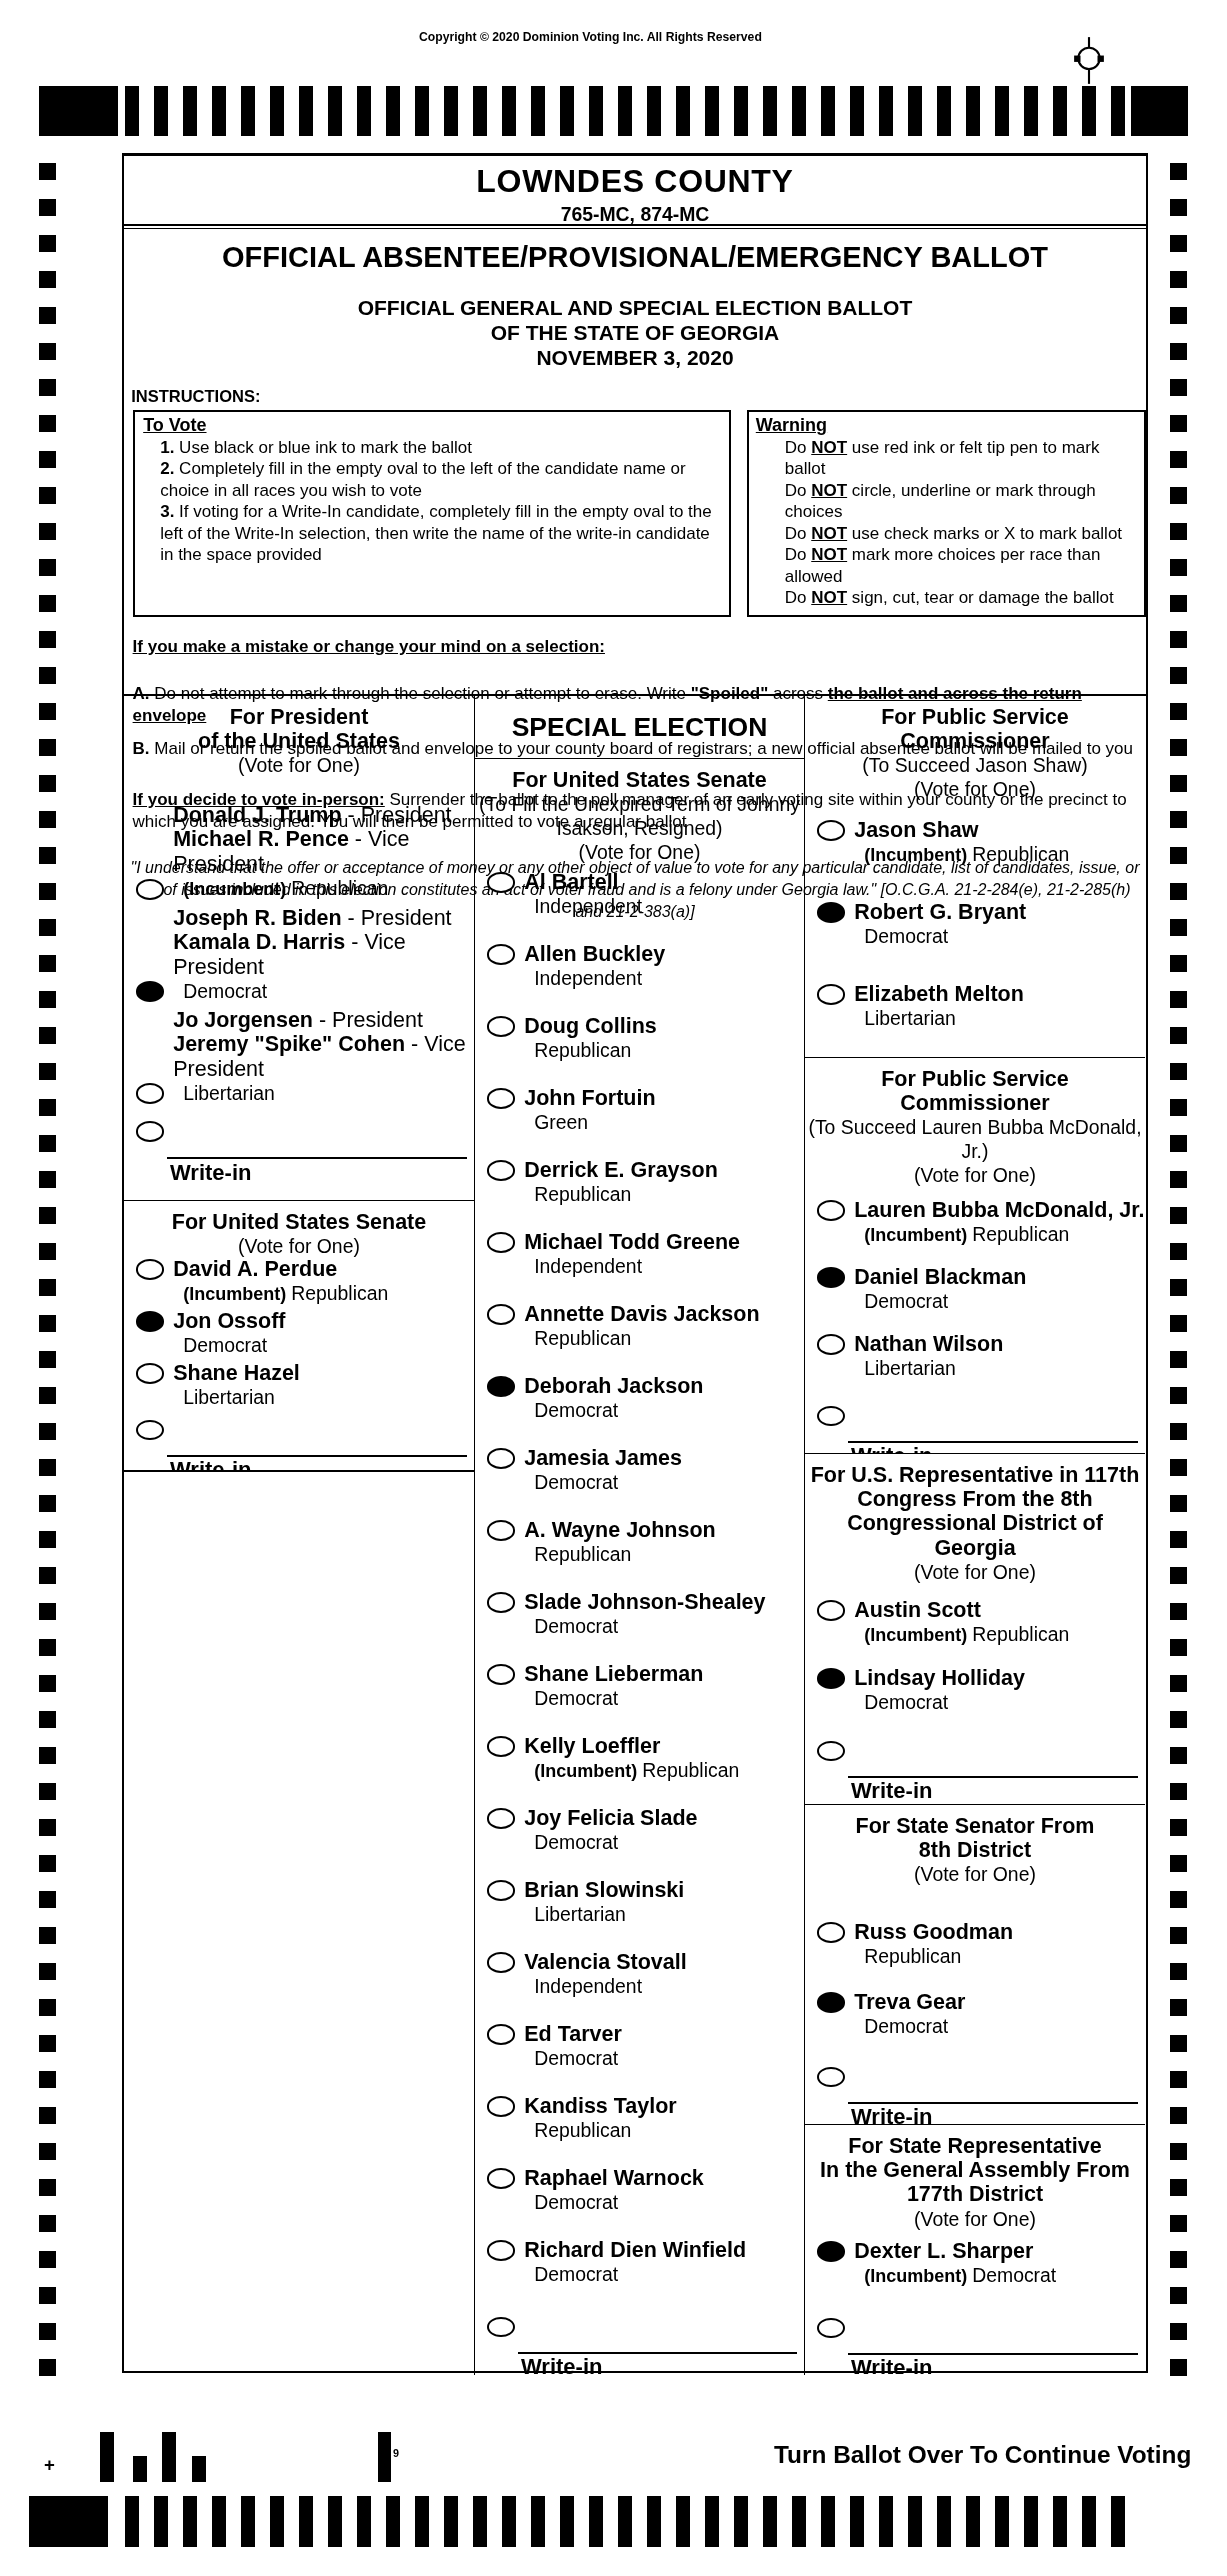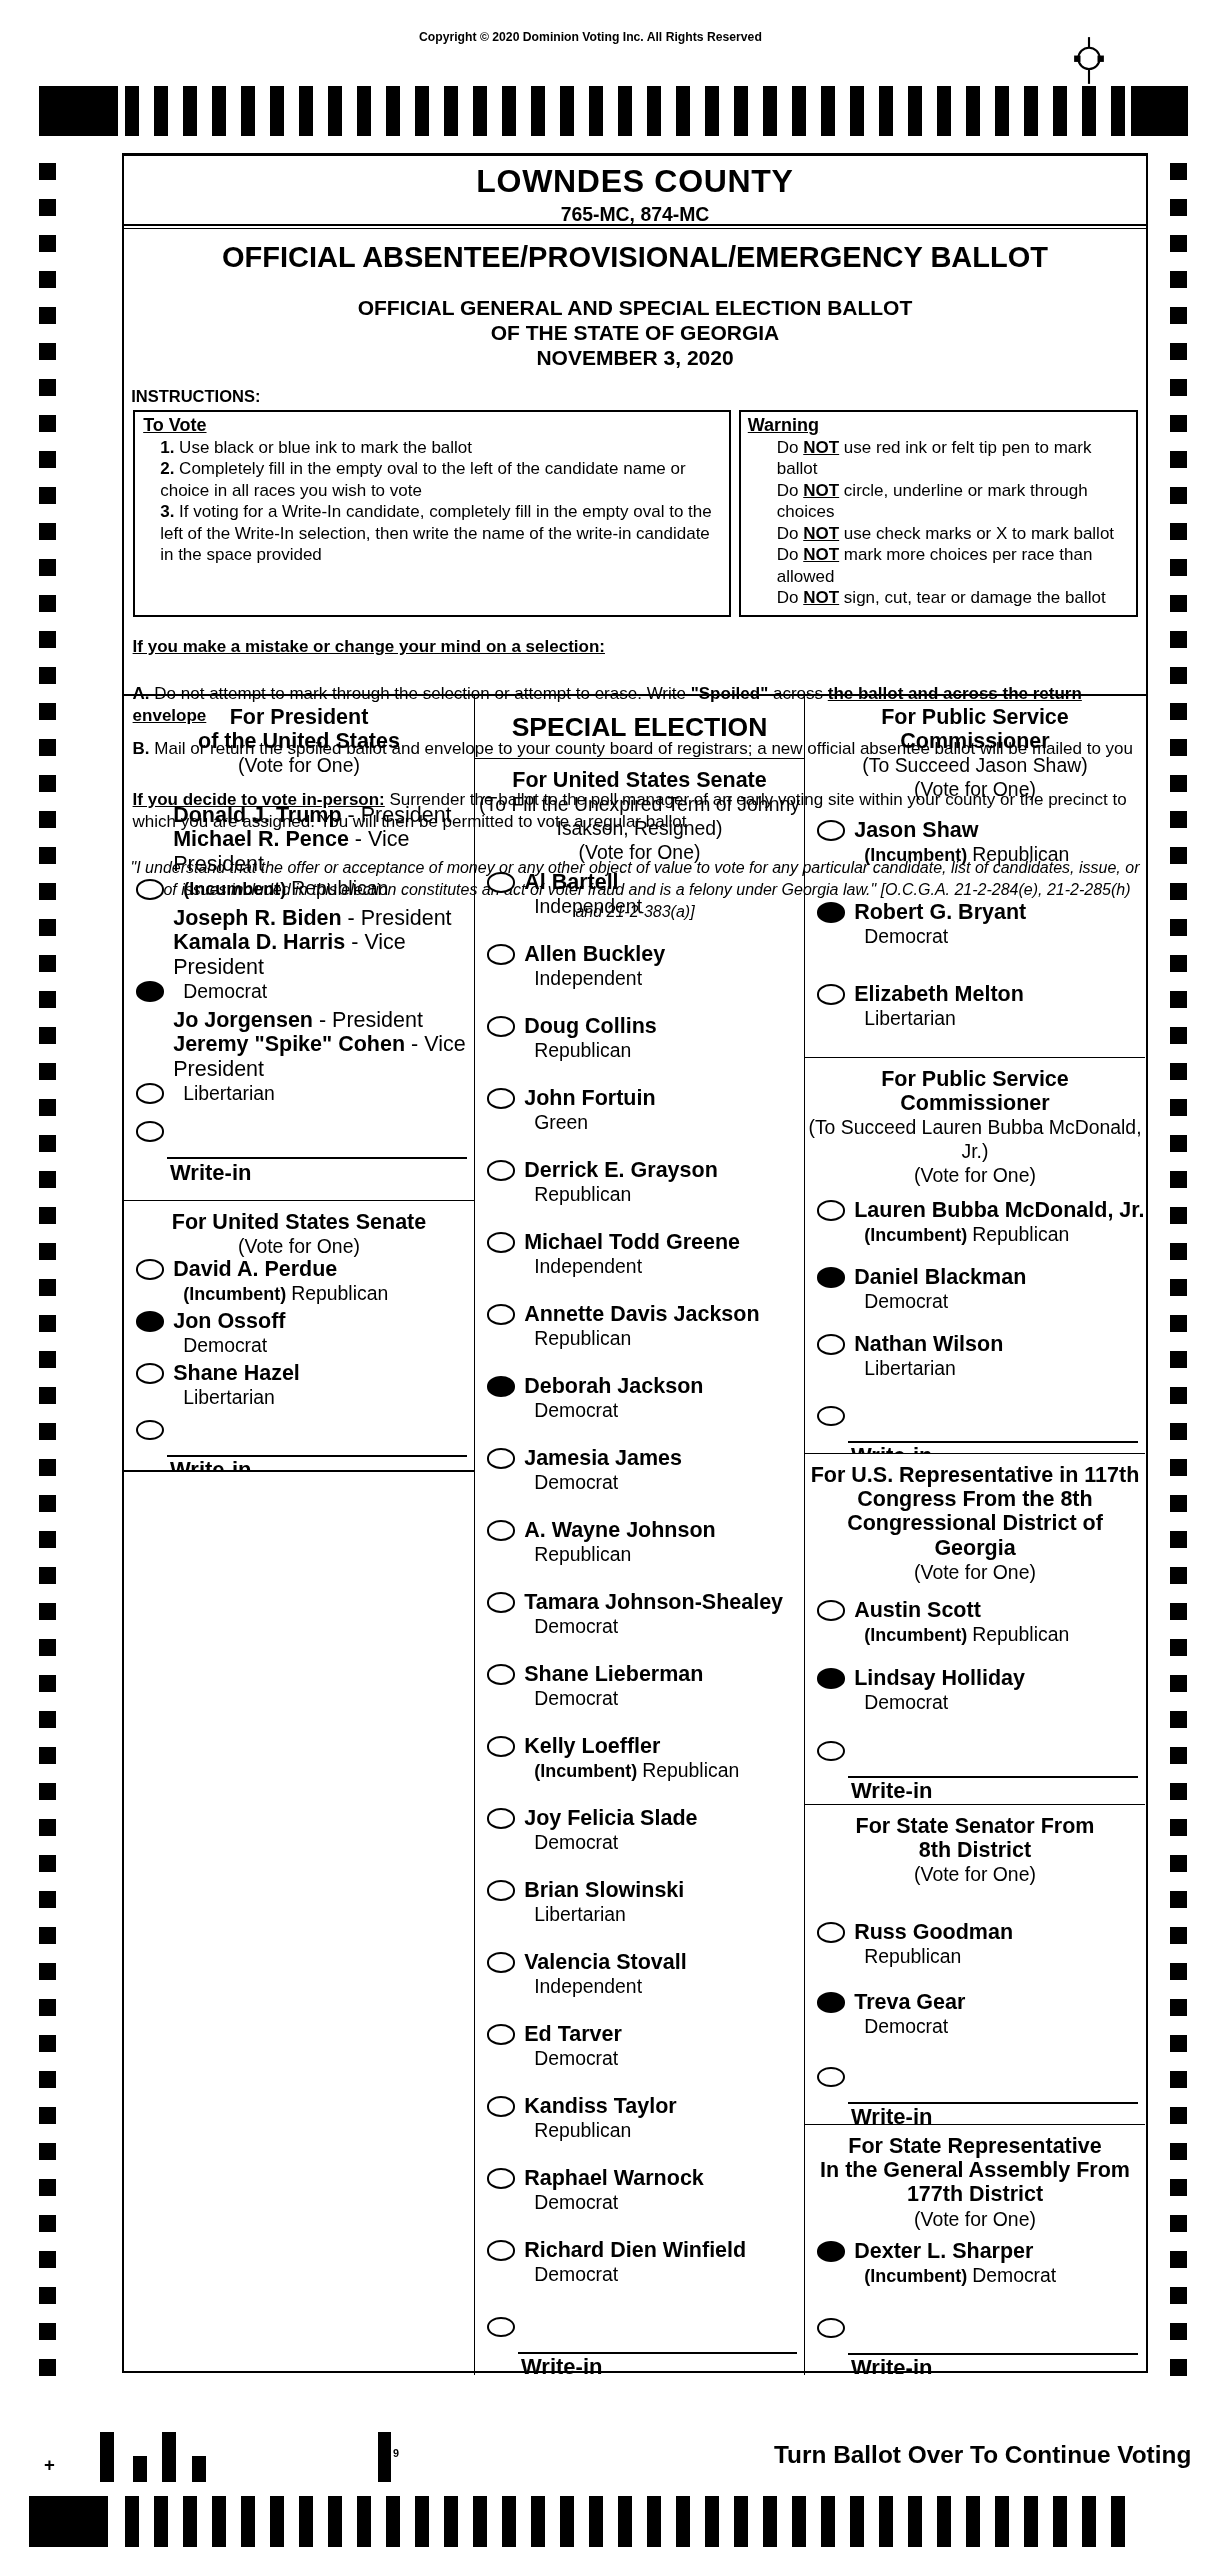--- a/index.html
+++ b/index.html
@@ -19,21 +19,21 @@
   .main-box{position:absolute;left:122px;top:153px;width:1026px;height:2220px;
             border:2.2px solid #000;border-top-width:3.6px;box-sizing:border-box;}
   .county-box{height:70px;border-bottom:2.2px solid #000;text-align:center;padding-top:7.2px;box-sizing:border-box;}
   .county{font-size:32px;font-weight:bold;letter-spacing:0.7px;}
   .precinct{font-size:19.4px;font-weight:bold;margin-top:2.9px;}
   .dline{height:0;border-top:1.4px solid #000;margin-top:2.2px;}
   .ballot-title{margin-top:11.5px;text-align:center;font-size:29px;font-weight:bold;}
   .sub{text-align:center;font-size:21px;font-weight:bold;line-height:25px;}
   .sub.first{margin-top:21.5px;}
   .instr-label{margin:17px 0 4.3px 7.2px;font-size:16.5px;font-weight:bold;}
-  .instr-row{display:flex;gap:8px;margin-left:8.6px;}
+  .instr-row{display:flex;gap:16px;margin-left:8.6px;}
   .ibox{border:2.2px solid #000;box-sizing:border-box;font-size:17px;line-height:21.5px;min-height:129px;}
   .tovote-box{width:598px;padding:2.9px 8.6px 5.7px;}
   .warning-box{width:399px;padding:2.9px 7.2px 5.7px;}
   .box-title{font-size:18px;}
   .bu{font-weight:bold;text-decoration:underline;}
   .u{text-decoration:underline;}
   .tv-item{margin-left:17px;}
   .wn-item{margin-left:29px;}
   .mistake-title{margin:20px 0 0 8.6px;font-size:17px;}
   .mline{margin:0 10px 0 8.6px;font-size:17px;line-height:22px;}
@@ -300,21 +300,21 @@
             <div class="cand">
               <span class="oval"></span>
               <div class="ctext">
                 <div class="cname"><b>A. Wayne Johnson</b></div>
                 <div class="party">Republican</div>
               </div>
             </div>
             <div class="cand">
               <span class="oval"></span>
               <div class="ctext">
-                <div class="cname"><b>Tamara Johnson-Shealey</b></div>
+                <div class="cname"><b>Slade Johnson-Shealey</b></div>
                 <div class="party">Democrat</div>
               </div>
             </div>
             <div class="cand">
               <span class="oval"></span>
               <div class="ctext">
                 <div class="cname"><b>Shane Lieberman</b></div>
                 <div class="party">Democrat</div>
               </div>
             </div>

